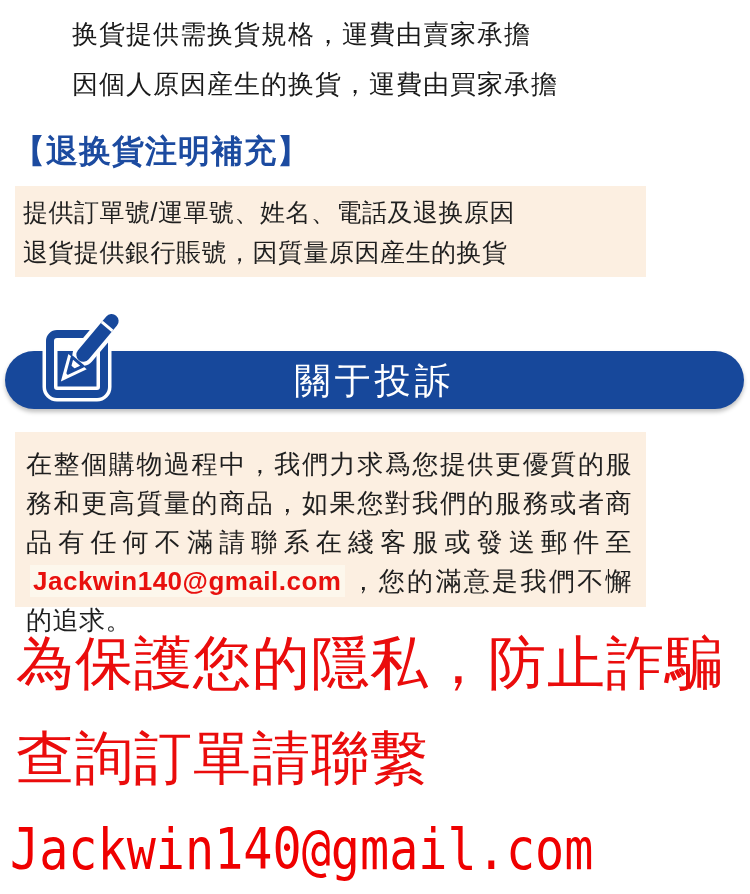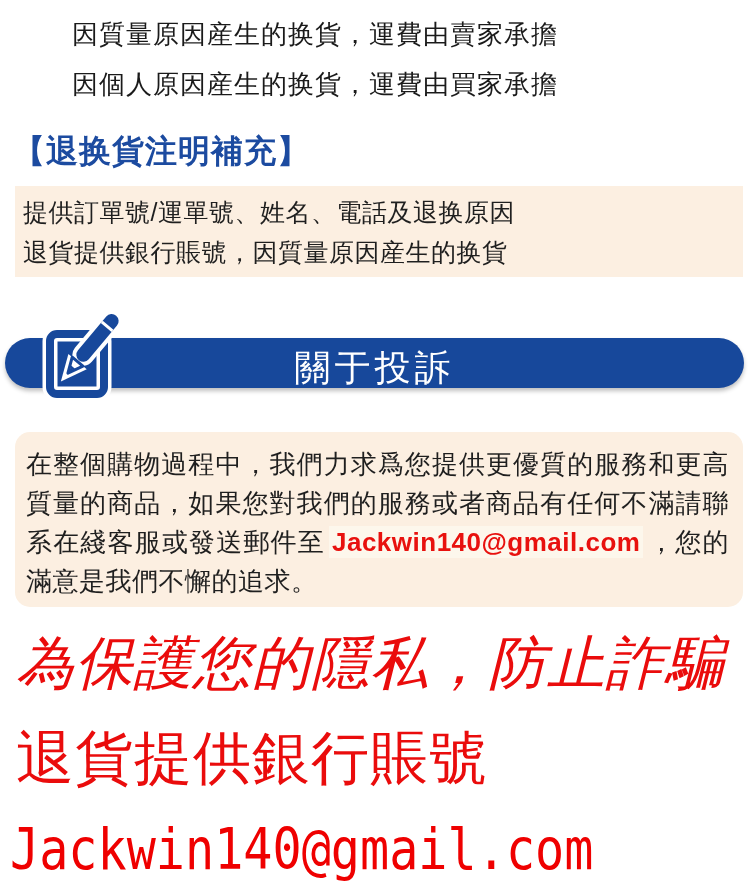--- a/index.html
+++ b/index.html
@@ -20,79 +20,79 @@
 
   
   .section-heading{
     position:absolute;left:13px;top:130px;
     font-size:32px;font-weight:700;color:#1c4ba0;
     letter-spacing:1px;white-space:nowrap;
   }
 
   
   .cream-box{
-    position:absolute;left:15px;width:728px;
+    position:absolute;left:15px;width:631px;
     background:#fcefe1;
   }
   .box-return{top:186px;height:91px;padding:6px 0 0 8px;box-sizing:border-box;}
   .box-return .line{
     font-size:25px;color:#1f1f1f;line-height:40px;white-space:nowrap;letter-spacing:0.5px;
   }
 
   
   .banner{
-    position:absolute;left:5px;top:338px;width:739px;height:50px;
+    position:absolute;left:5px;top:351px;width:739px;height:58px;
     background:#17489b;border-radius:30px;
     box-shadow:0 3px 4px rgba(0,0,0,0.25);
   }
   .banner-title{
     position:absolute;left:0;right:0;top:0;height:59px;
     line-height:59px;text-align:center;
     color:#ffffff;font-size:36px;font-weight:500;letter-spacing:4px;white-space:nowrap;
   }
   .banner-icon{
     position:absolute;left:36px;top:308px;width:88px;height:96px;
   }
 
   
   .box-complaint{
-    top:432px;height:175px;padding:13px 14px 0 11px;box-sizing:border-box;border-radius:15px;
+    top:432px;height:175px;padding:13px 14px 0 11px;box-sizing:border-box;
   }
   .box-complaint .para{
     font-size:26px;color:#1f1f1f;line-height:39px;letter-spacing:0.5px;
     margin:0;text-align:justify;
   }
   .para-email{
     color:#e8110e;font-weight:700;
     font-family:"Liberation Sans",sans-serif;
     background:#fdf7ec;padding:1px 3px;margin:0 4px;
     white-space:nowrap;
   }
 
   
   .red-line{
     position:absolute;left:16px;
     font-size:58px;color:#ea0c0c;white-space:nowrap;letter-spacing:1px;
   }
-  .red-line.l1{top:625px;font-style:italic;}
+  .red-line.l1{top:625px;}
   .red-line.l2{top:720px;}
   .red-email{
     position:absolute;left:10px;top:816px;
     font-size:57px;color:#ef0000;
     font-family:"DejaVu Sans Mono","Liberation Mono",monospace;
     transform:scaleX(0.85);transform-origin:left center;
     white-space:nowrap;
   }
 </style>
 </head>
 <body>
 
 <div class="page">
 
-  <div class="ship-line l1">因質量原因産生的换貨，運費由賣家承擔</div>
+  <div class="ship-line l1">换貨提供需换貨規格，運費由賣家承擔</div>
   <div class="ship-line l2">因個人原因産生的换貨，運費由買家承擔</div>
 
   <div class="section-heading">【退换貨注明補充】</div>
 
   <div class="cream-box box-return">
     <div class="line">提供訂單號/運單號、姓名、電話及退换原因</div>
     <div class="line">退貨提供銀行賬號，因質量原因産生的换貨</div>
   </div>
 
   <div class="banner">
@@ -116,16 +116,16 @@
         <polygon points="45.5,63 50.5,63 48,69" fill="#17489b"></polygon>
       </g>
     </svg>
   </div>
 
   <div class="cream-box box-complaint">
     <p class="para"><span>在整個購物過程中，我們力求爲您提供更優質的服務和更高質量的商品，如果您對我們的服務或者商品有任何不滿請聯系在綫客服或發送郵件至</span><span class="para-email">Jackwin140@gmail.com</span><span>，您的滿意是我們不懈的追求。</span></p>
   </div>
 
   <div class="red-line l1">為保護您的隱私，防止詐騙</div>
-  <div class="red-line l2">退貨提供銀行賬號</div>
+  <div class="red-line l2">查詢訂單請聯繫</div>
   <div class="red-email">Jackwin140@gmail.com</div>
 
 </div>
 
 </body></html>

